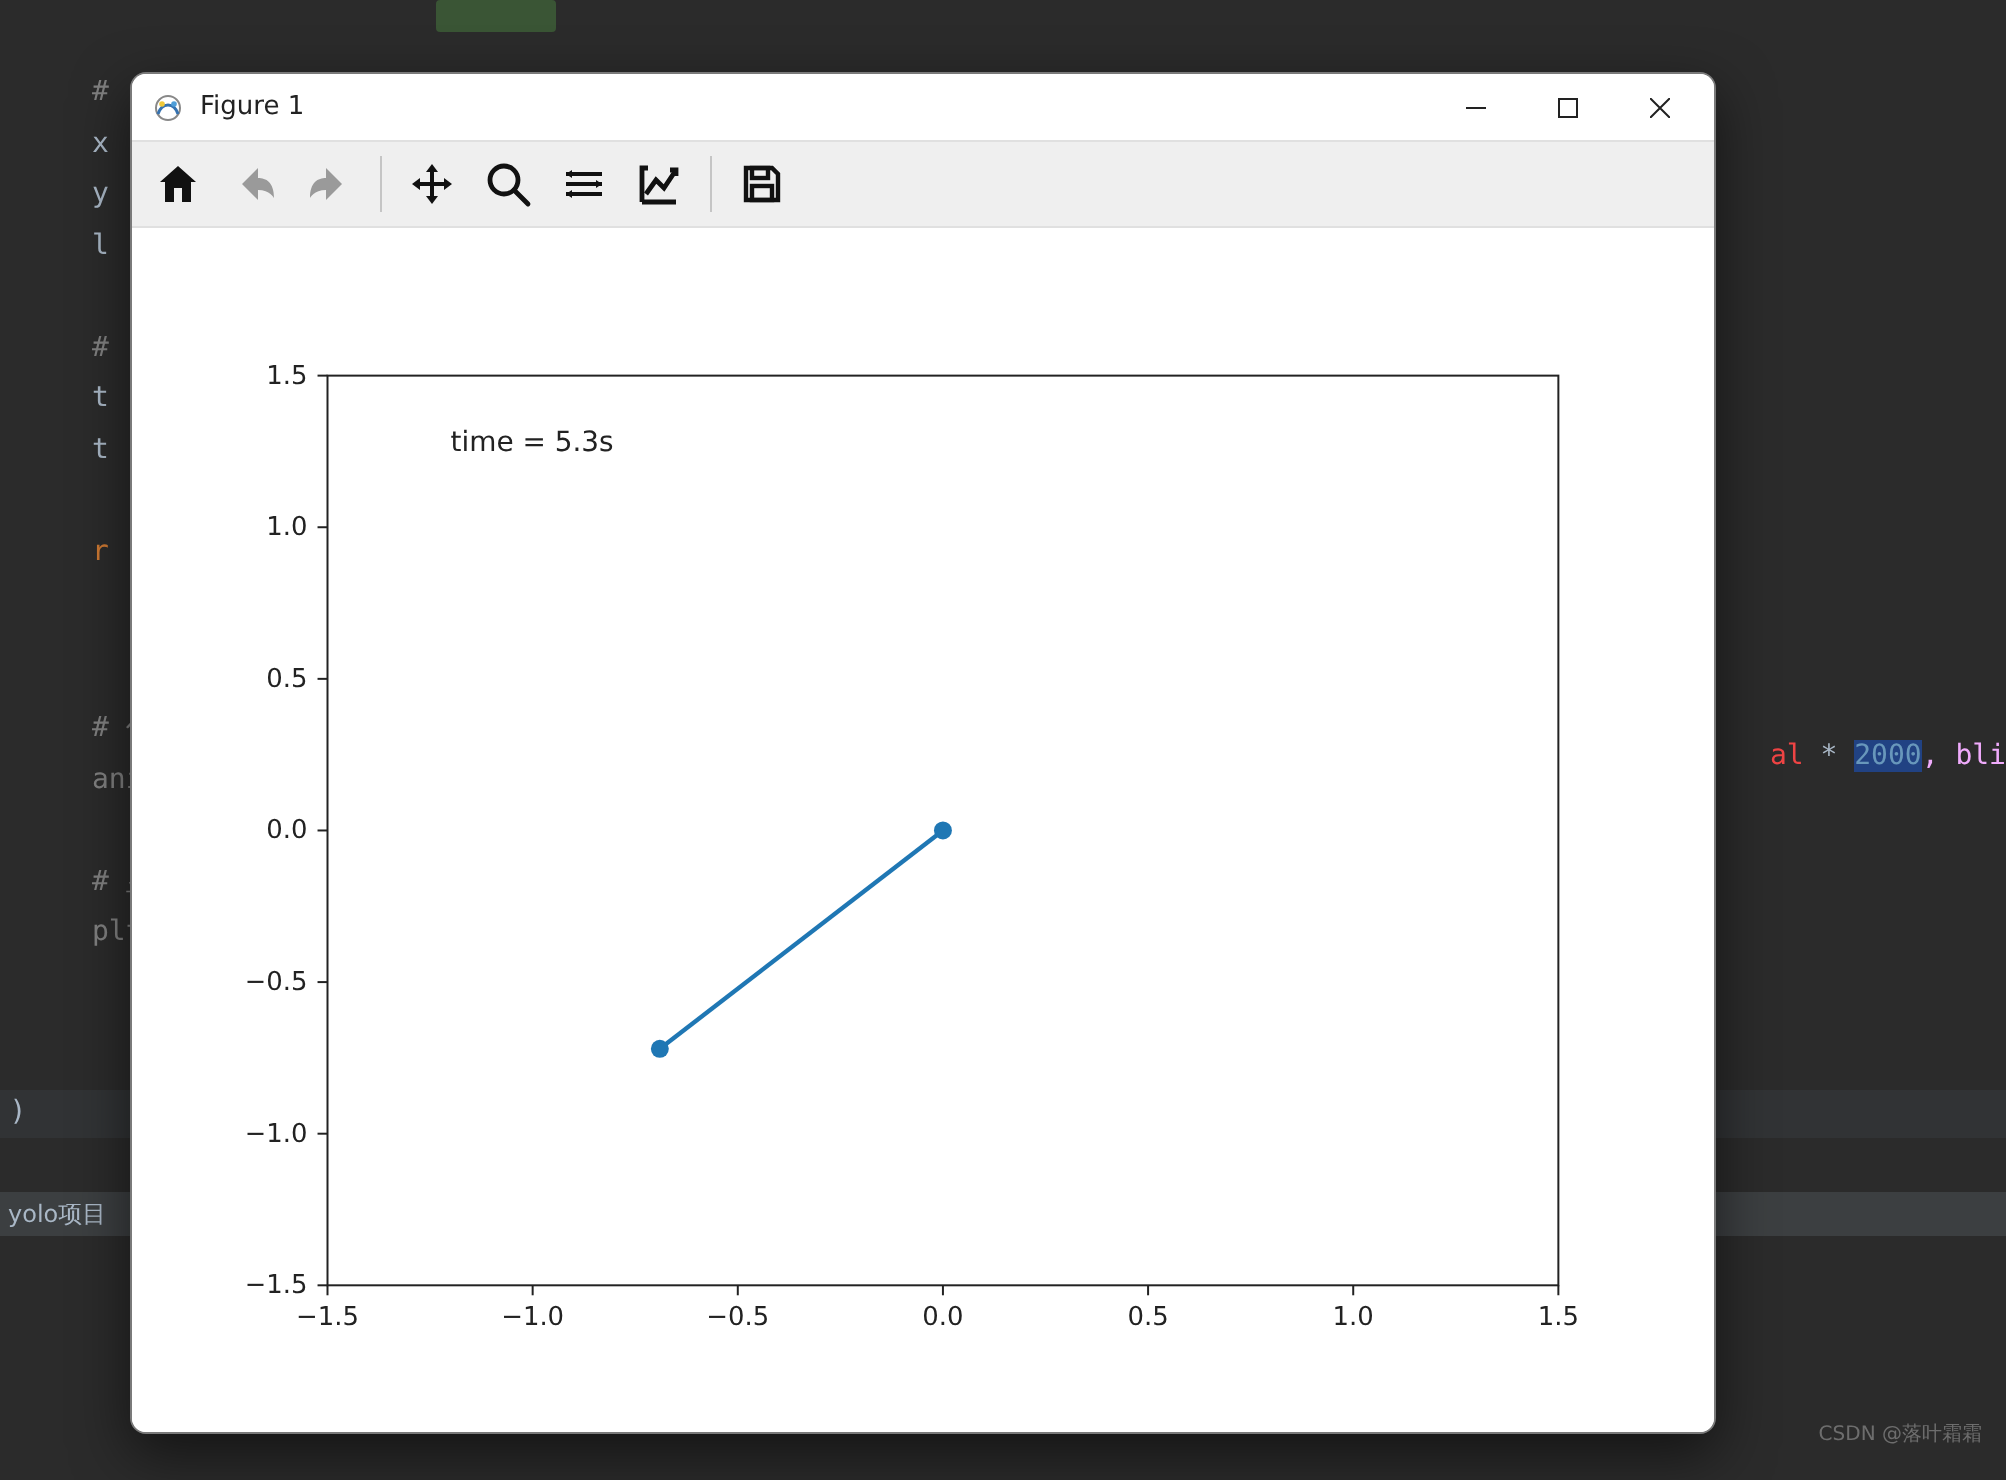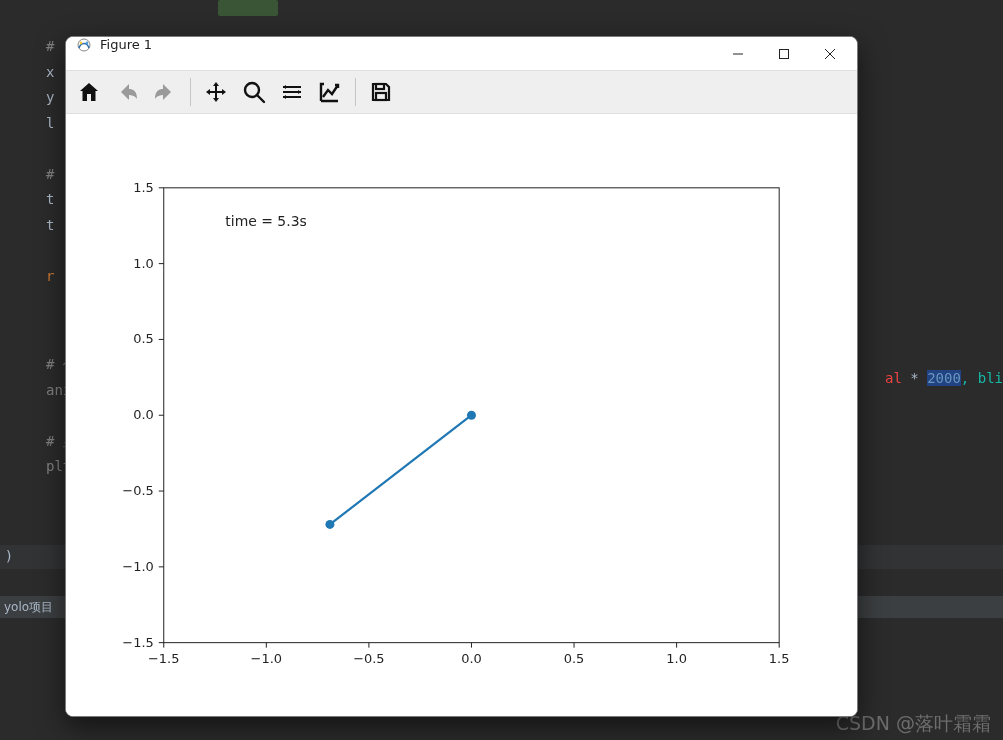--- a/index.html
+++ b/index.html
@@ -30,41 +30,42 @@
     white-space: pre;
     color: #a9b7c6;
   }
   .ide-lines .cmt { color: #808080; }
   .ide-lines .kw  { color: #cc7832; }
   .ide-lines .id  { color: #a9b7c6; }
   .status-row    { position: absolute; left:0; right:0; top:545px; height:24px; background:#313335; }
   .dark-row      { position: absolute; left:0; right:0; top:569px; height:27px; background:#2b2b2b; }
   .tab-row       { position: absolute; left:0; right:0; top:596px; height:22px; background:#3c3f41; font-size:12px; padding-left:4px; line-height:22px;}
   .green-chip    { position: absolute; left: 218px; top:0; width:60px; height:16px; background:#3a5535; border-radius:2px; }
-  .watermark     { position:absolute; right:12px; bottom:3px; font-size:19px; color:#9a9a9a99;text-align:right; }
+  .watermark     { position:absolute; right:12px; bottom:16px; font-size:10px; color:#9a9a9a99;text-align:right; }
 
   
   .figwin {
     position: absolute;
     left: 65px;
     top: 36px;
     width: 793px;
     height: 681px;
     background: #ffffff;
     border: 1px solid #7a7a7a;
     border-radius: 8px;
     box-shadow: 0 10px 28px rgba(0,0,0,.55);
     display: flex;
     flex-direction: column;
     overflow: hidden;
   }
   .titlebar {
     height: 34px;
     background: #ffffff;
     display: flex;
+    align-items: center;
     padding: 0 4px 0 10px;
     font-size: 13px;
     color: #222;
     border-bottom: 1px solid #e0e0e0;
   }
   .titlebar .app-icon {
     width: 16px; height:16px; margin-right:8px;
     display:flex; align-items:center; justify-content:center;
   }
   .titlebar .title { flex: 0 0 auto; }
@@ -123,21 +124,21 @@
 <span class="id">t</span>
 <span class=""></span>
 <span class="kw">r</span>
 </div>
   <pre class="ide-lines" style="top:338px;"><span class="cmt"># 创建
 ani =
 
 # 显示
 plt.s</span></pre>
   <div style="position:absolute; top:370px; right:0; font-family:Consolas,monospace; font-size:14px;">
-    <span style="color:#ef4444">al </span><span style="color:#a9b7c6">* </span><span class="hl" style="color:#6897bb; background:#214283;">2000</span><span style="color:#14b8a6">,  bli</span>
+    <span style="color:#ef4444">al </span><span style="color:#a9b7c6">* </span><span class="hl" style="color:#6897bb; background:#214283;">2000</span><span style="color:#f0abfc">,  bli</span>
   </div>
   <div class="status-row">
     <span style="position:absolute; left:6px; top:3px; color:#a9b7c6;">)</span>
   </div>
   <div class="dark-row"></div>
   <div class="tab-row">
     <span>yolo项目</span>
   </div>
   <div class="watermark">CSDN @落叶霜霜</div>
 </div>

